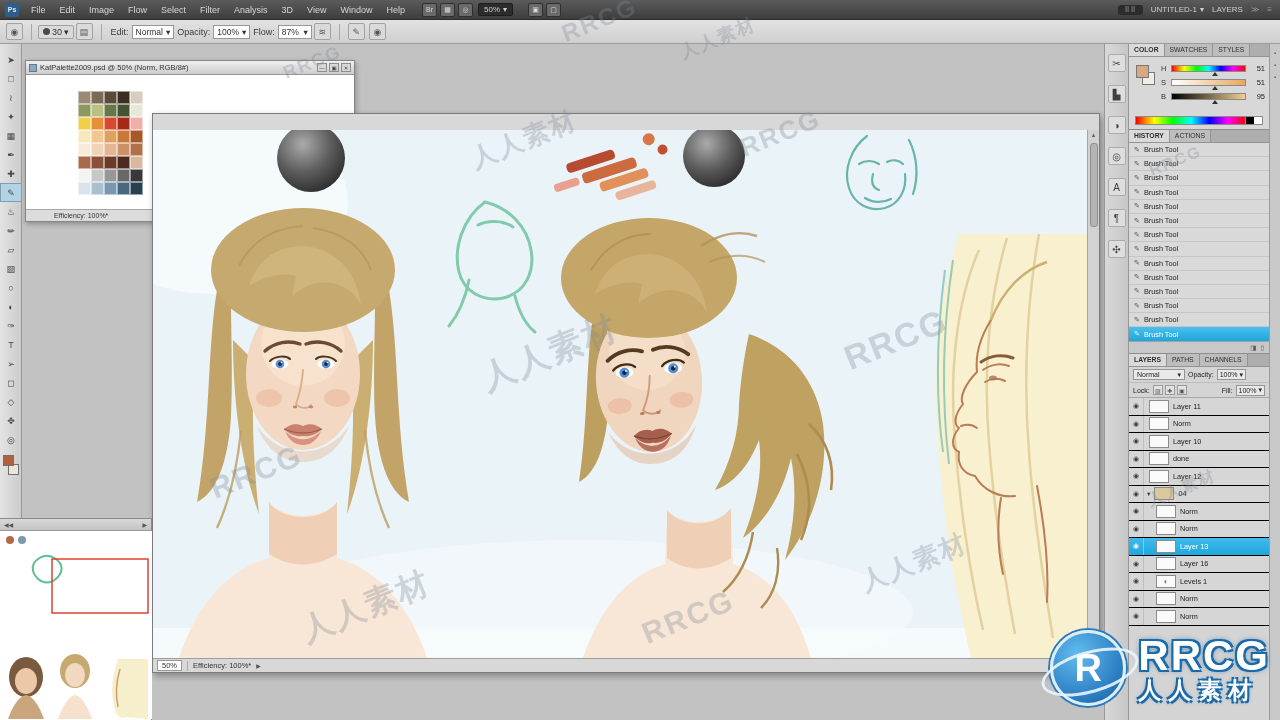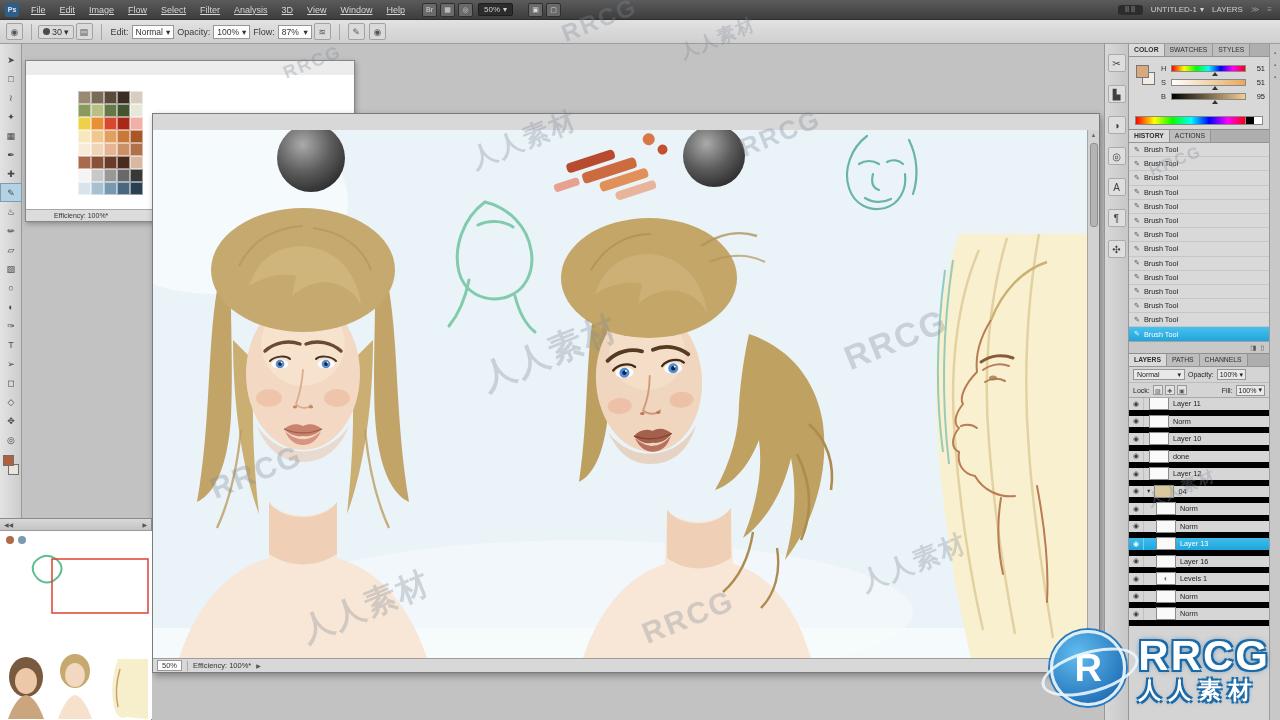--- a/index.html
+++ b/index.html
@@ -5,21 +5,21 @@
   * { box-sizing: border-box; margin: 0; padding: 0; }
   html,body { width:1280px; height:720px; overflow:hidden; }
   body { position:relative; background:#c2c2c2; font-family:"Liberation Sans",sans-serif; color:#222; }
 
   
   .menubar { position:absolute; left:0; top:0; width:1280px; height:20px;
     background:linear-gradient(#5b5b5b,#3d3d3d); display:flex; align-items:center;
     color:#d6d6d6; font-size:9px; z-index:30; border-bottom:1px solid #2d2d2d; }
   .app-icon { width:14px; height:14px; margin:0 5px; background:#2f5d8a; color:#dce9f5;
     font-size:7px; font-weight:bold; display:flex; align-items:center; justify-content:center; border-radius:2px; }
-  .menu-items { display:flex;text-decoration:underline; }
+  .menu-items { display:flex; }
   .menu-item { padding:0 7px; line-height:20px; cursor:default; }
   .mb-tools { display:flex; align-items:center; margin-left:10px; gap:3px; }
   .mb-tool { min-width:15px; height:14px; padding:0 2px; background:#6a6a6a; border:1px solid #2f2f2f;
     border-radius:2px; color:#d8d8d8; font-size:7px; display:flex; align-items:center; justify-content:center; }
   .mb-field { background:#2c2c2c; border:1px solid #1d1d1d; color:#cfcfcf; font-size:8px;
     padding:1px 5px; margin:0 5px; border-radius:2px; display:flex; gap:3px; align-items:center; }
   .mb-right { margin-left:auto; display:flex; align-items:center; gap:8px; padding-right:8px; }
   .ws-badge { background:#2c2c2c; border-radius:3px; padding:1px 6px; font-size:7px; letter-spacing:1px; color:#bbb; }
   .ws-label { font-size:8px; color:#d0d0d0; display:flex; align-items:center; gap:3px; }
   .ws-sep { color:#9a9a9a; font-size:8px; }
@@ -146,21 +146,21 @@
     border-bottom:1px solid #bdbdbd; }
   .lp-dropdown { background:#e9e9e9; border:1px solid #959595; padding:0 3px; font-size:7px; width:52px;
     display:flex; justify-content:space-between; align-items:center; height:11px; }
   .lp-small-field { background:#e9e9e9; border:1px solid #959595; padding:0 2px; font-size:7px; height:11px;
     display:flex; align-items:center; gap:2px; }
   .lp-lockrow { height:15px; display:flex; align-items:center; font-size:7px; padding:0 4px; gap:3px;
     border-bottom:1px solid #a8a8a8; }
   .lock-icon { width:10px; height:10px; border:1px solid #9a9a9a; background:#e2e2e2; font-size:6px;
     display:flex; align-items:center; justify-content:center; color:#555; }
   .layer-list { flex:1; overflow:hidden; }
-  .layer-row { height:17.5px; display:flex; align-items:center; border-bottom:6px solid #000000;
+  .layer-row { height:17.5px; display:flex; align-items:center; border-bottom:1px solid #000000;
     background:#d6d6d6; font-size:7.3px; color:#222; }
   .layer-row.active { background:linear-gradient(#3fbcec,#1fa6dc); color:#fff; }
   .layer-row.indent .layer-thumb { margin-left:10px; }
   .eye-cell { width:15px; align-self:stretch; border-right:1px solid #bfbfbf; display:flex;
     align-items:center; justify-content:center; font-size:7px; color:#3c3c3c; }
   .layer-row.active .eye-cell { color:#fff; border-right-color:#6fd0f2; }
   .twisty { font-size:5.5px; color:#333; margin-left:2px; }
   .layer-row.active .twisty { color:#fff; }
   .layer-thumb { width:20px; height:13px; background:#fafafa; border:1px solid #8b8b8b; margin:0 4px 0 3px;
     display:flex; align-items:center; justify-content:center; font-size:8px; color:#777; }
@@ -357,20 +357,36 @@
         <span class="tool-glyph">◎</span>
       </div>
     </div>
   <div class="chips">
     <span class="chip fg" style="background: rgb(176, 96, 60);"></span>
     <span class="chip bg" style="background: rgb(236, 228, 218);"></span>
   </div>
 </div>
 
 <div class="palette-window">
+  <div class="pw-titlebar">
+    <span class="pw-doc-icon"></span>
+    <span>KatPalette2009.psd @ 50% (Norm, RGB/8#)</span>
+    <span class="pw-buttons">
+
+    <span class="win-btn">
+          <span>—</span>
+        </span>
+        <span class="win-btn">
+          <span>▣</span>
+        </span>
+        <span class="win-btn">
+          <span>✕</span>
+        </span>
+      </span>
+  </div>
   <div class="pw-body">
     <div class="palette-grid">
 
     <span class="swatch" style="background: rgb(154, 138, 116);"></span>
         <span class="swatch" style="background: rgb(122, 106, 86);"></span>
         <span class="swatch" style="background: rgb(90, 74, 58);"></span>
         <span class="swatch" style="background: rgb(58, 46, 36);"></span>
         <span class="swatch" style="background: rgb(216, 206, 192);"></span>
         <span class="swatch" style="background: rgb(138, 154, 94);"></span>
         <span class="swatch" style="background: rgb(184, 192, 132);"></span>

